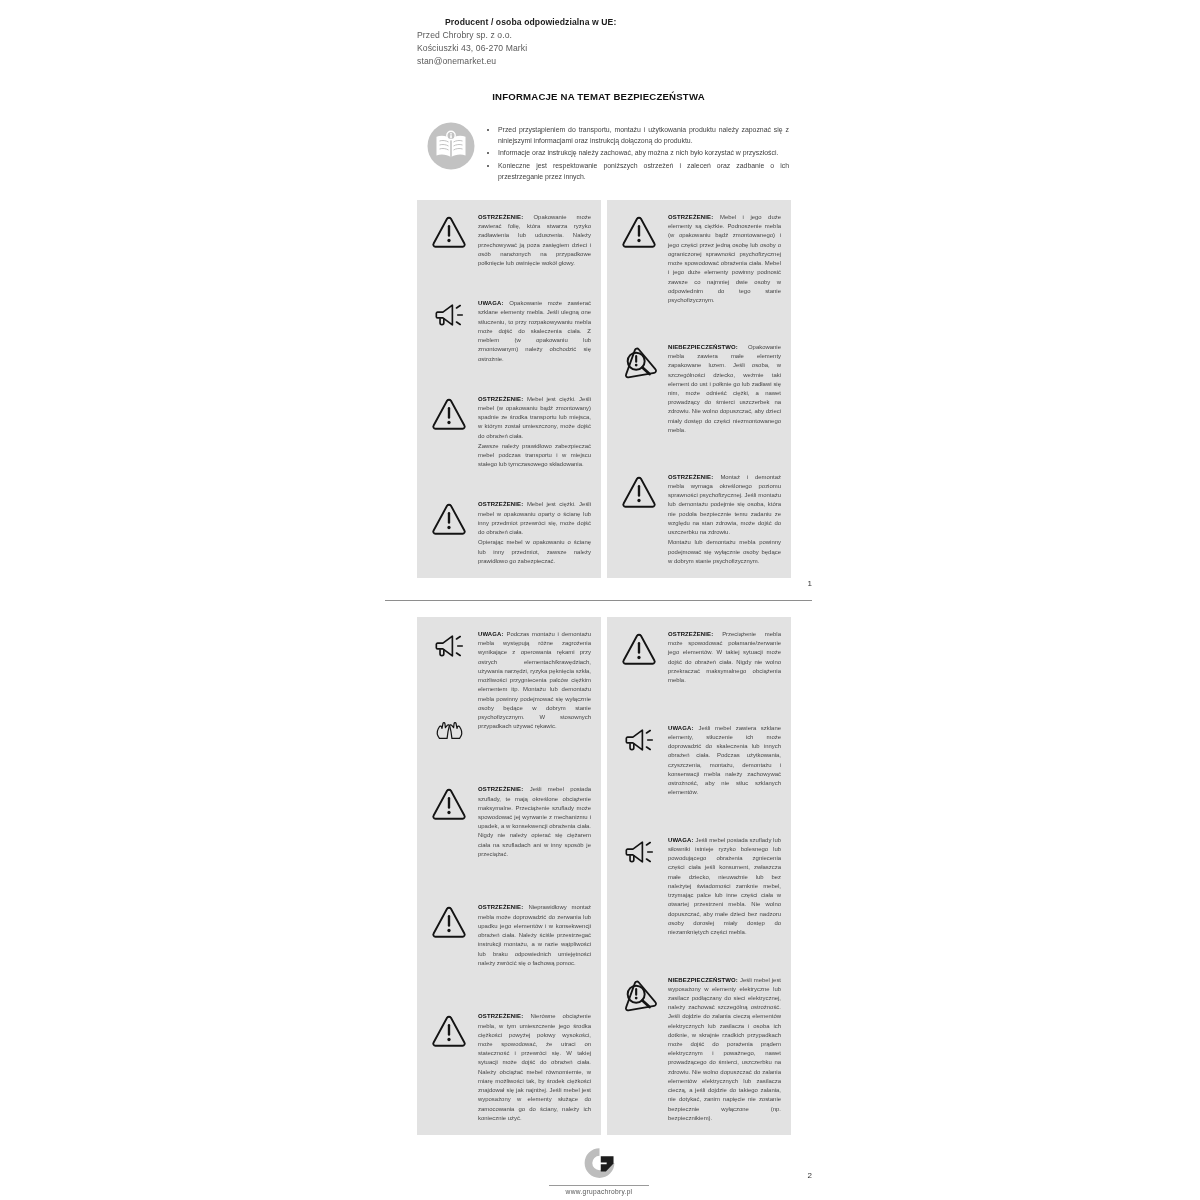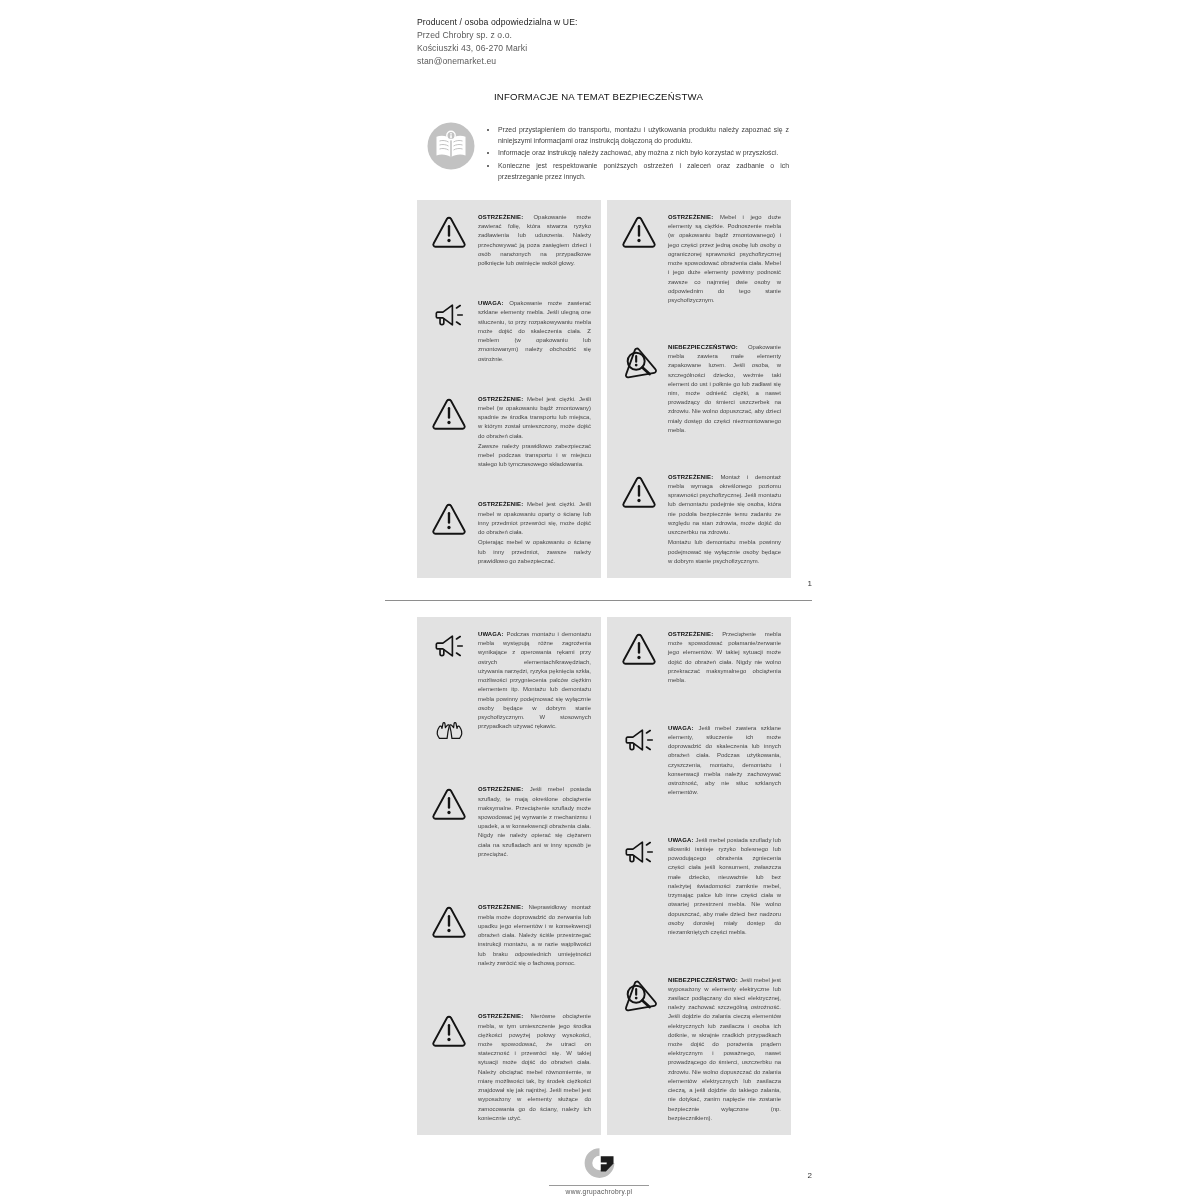--- a/index.html
+++ b/index.html
@@ -2,23 +2,23 @@
 <html lang="pl"><head>
 <meta charset="utf-8">
 <style>
   html,body{margin:0;padding:0;}
   body{
     width:1200px;height:1200px;position:relative;background:#ffffff;
     font-family:"Liberation Sans", sans-serif;color:#444;
     -webkit-font-smoothing:antialiased;
   }
   .header{position:absolute;left:417px;top:16px;font-size:8.6px;line-height:1.5;color:#5a5a5a;letter-spacing:.1px;}
-  .header .hbold{font-weight:normal;color:#1c1c1c;}
+  .header .hbold{font-weight:bold;color:#1c1c1c;margin-left:28px;}
   .doc-title{position:absolute;left:385px;top:91px;width:427px;text-align:center;
-    font-weight:normal;font-size:9.6px;color:#111;letter-spacing:.2px;}
+    font-weight:bold;font-size:9.6px;color:#111;letter-spacing:.2px;}
   .intro{position:absolute;left:427px;top:122px;width:362px;display:flex;gap:9px;align-items:flex-start;}
   .intro-icon{flex:0 0 48px;width:48px;height:48px;}
   .intro ul{margin:2px 0 0 0;padding-left:14px;font-size:6.9px;line-height:1.62;color:#3f3f3f;text-align:justify;}
   .intro li{margin-bottom:1px;}
 
   .wbox{position:absolute;background:#e2e2e2;box-sizing:border-box;
     padding:13px 10px 12px 10px;display:flex;flex-direction:column;
     justify-content:space-between;overflow:hidden;}
   #box-p1-left {left:417px;top:200px;width:184px;height:378px;}
   #box-p1-right{left:607px;top:200px;width:184px;height:378px;}

